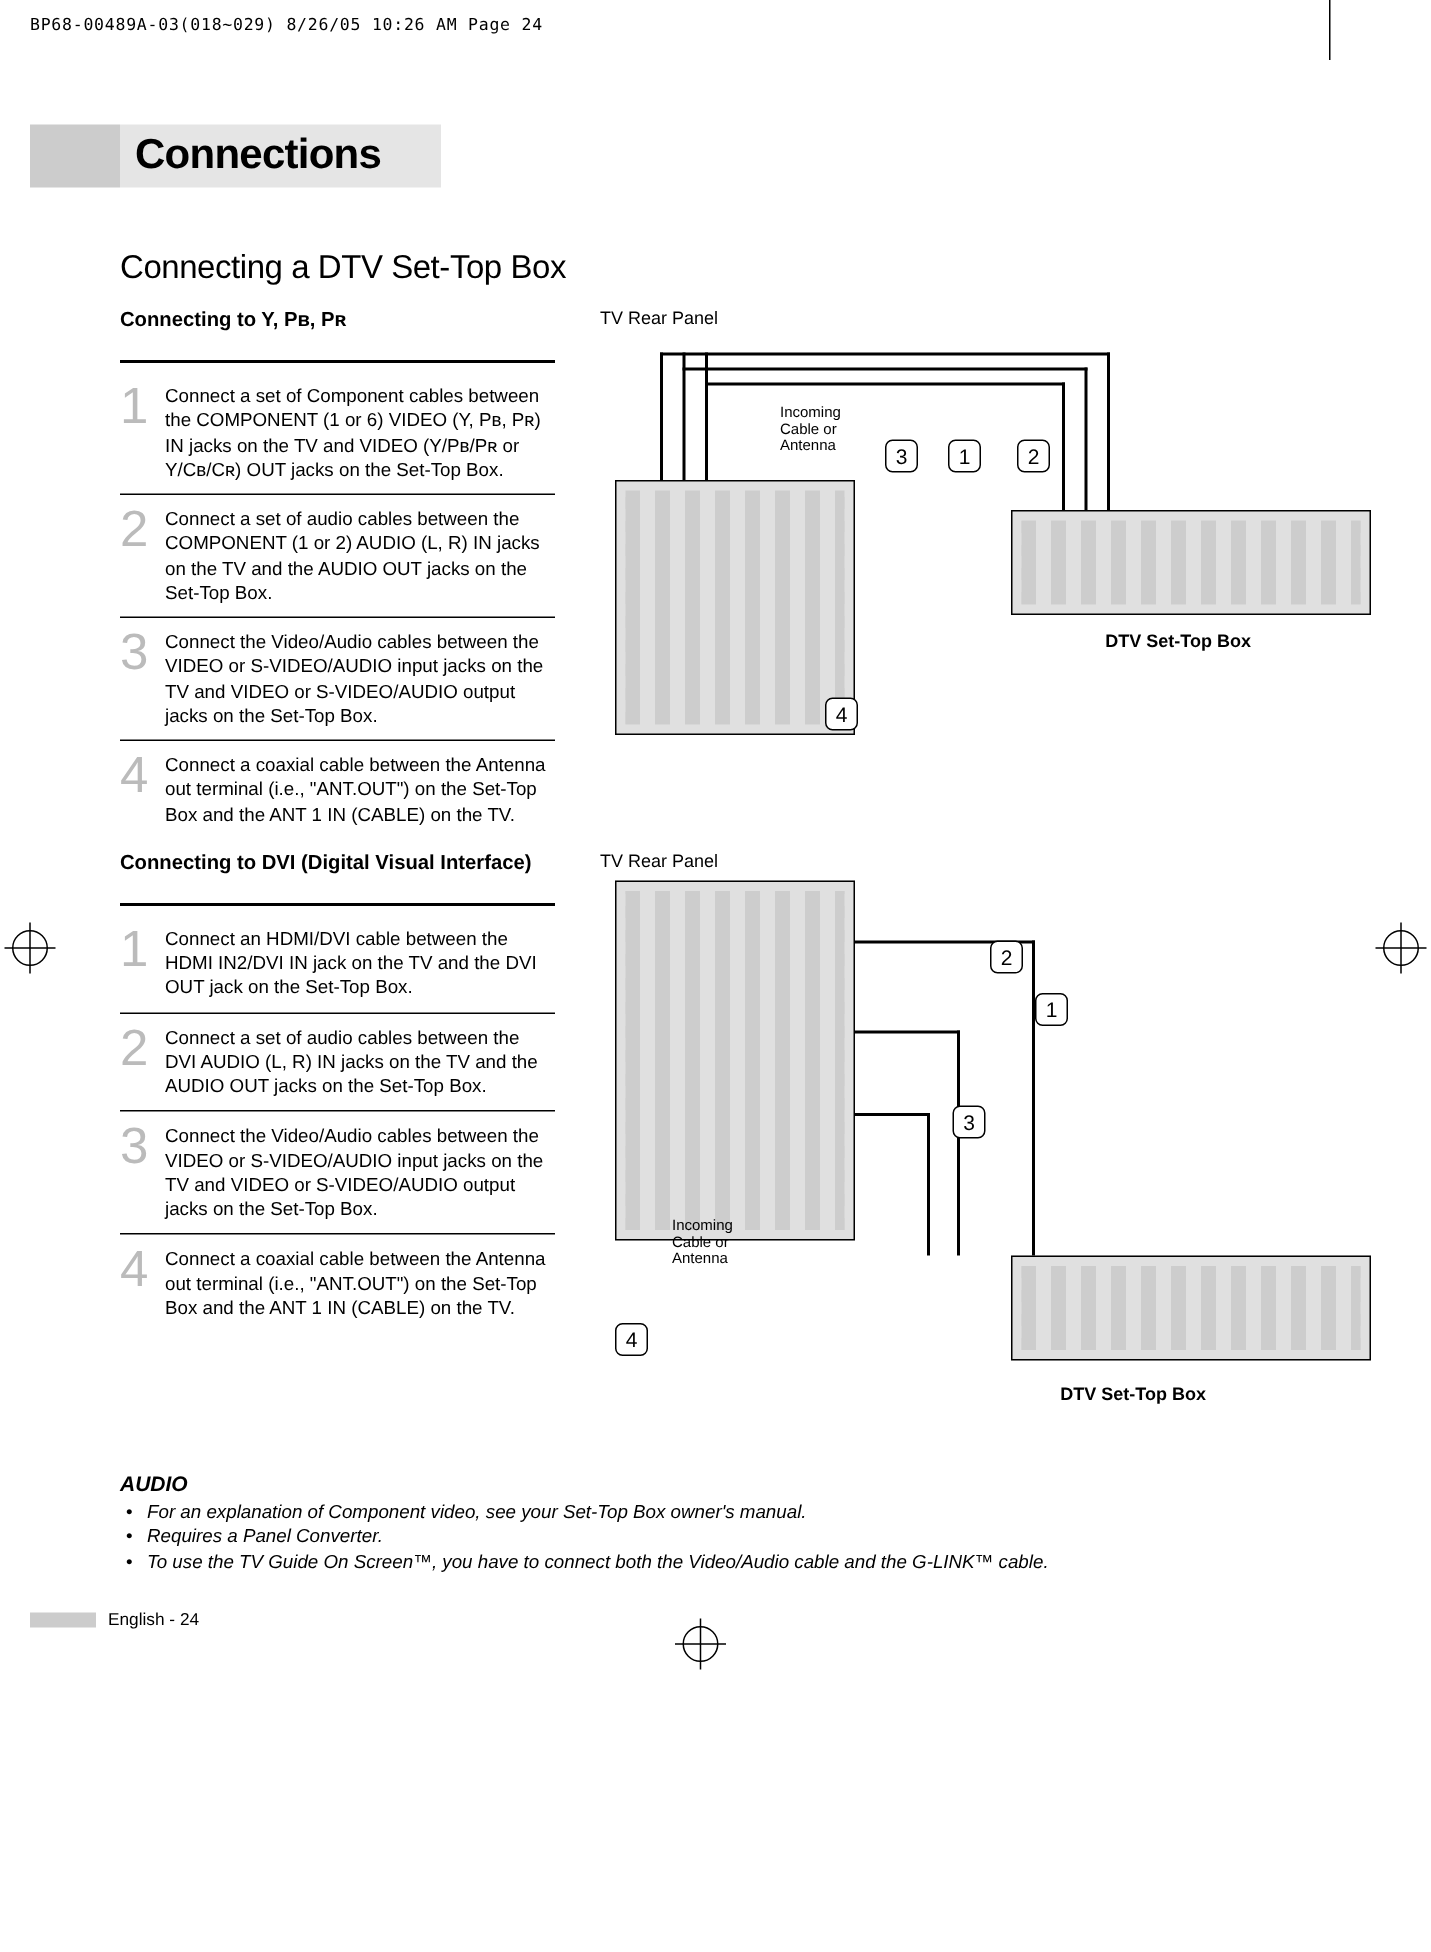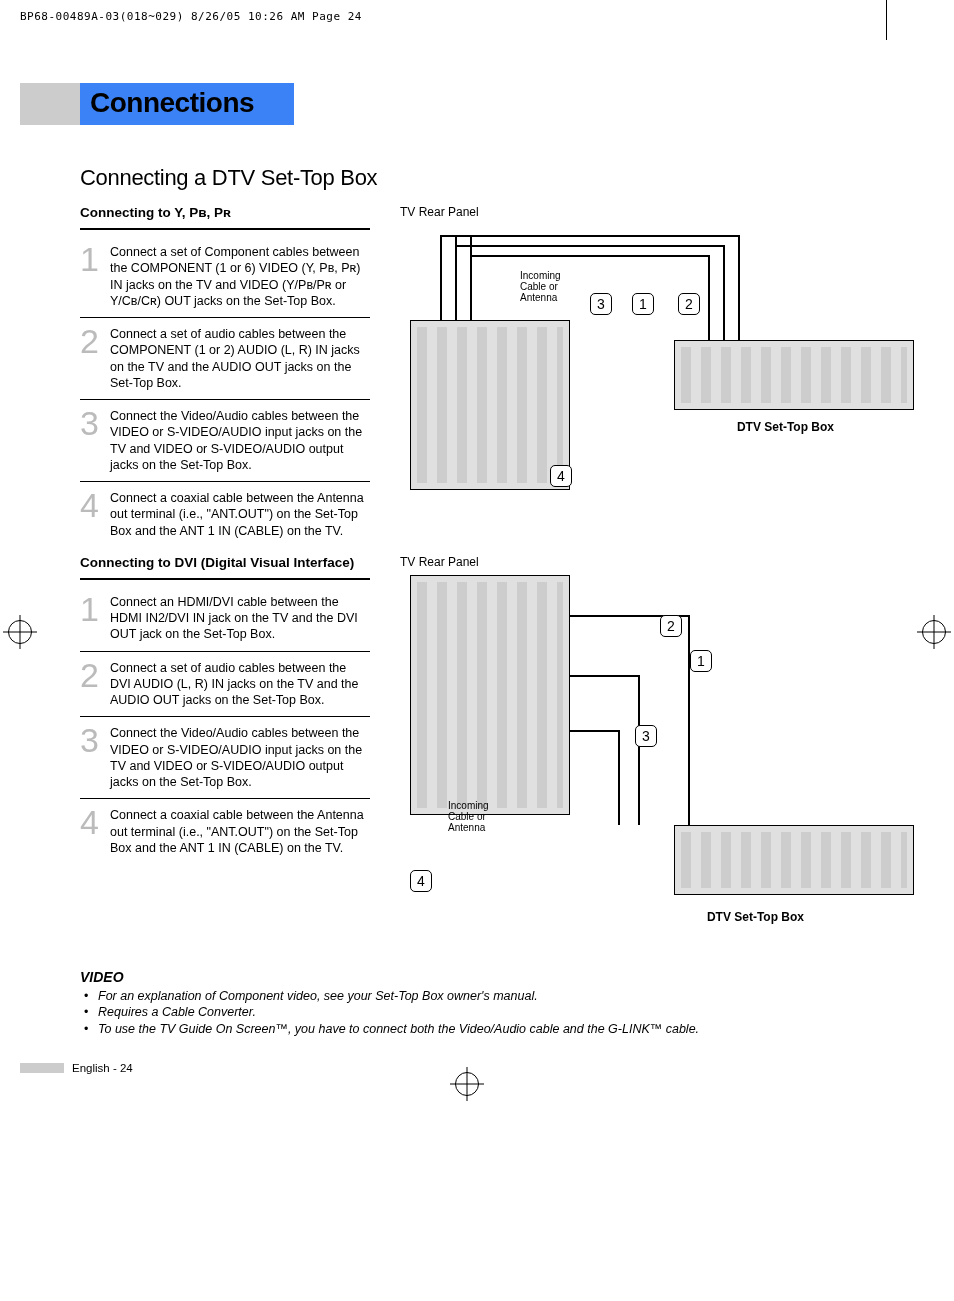--- a/index.html
+++ b/index.html
@@ -27,39 +27,39 @@
     align-items: stretch;
     margin-bottom: 40px;
     margin-left: -60px;
   }
   .section-header .gray-block {
     background: #ccc;
     width: 60px;
     height: 42px;
   }
   .section-header h1 {
-    background: #3b82f6;
+    background: #e5e5e5;
     font-size: 28px;
     font-weight: bold;
     padding: 4px 40px 4px 10px;
     letter-spacing: -0.5px;
     font-family: Arial, sans-serif;
   }
   .subtitle {
     font-size: 22px;
     font-weight: normal;
     margin-bottom: 14px;
     letter-spacing: -0.3px;
     font-family: Arial, sans-serif;
   }
   .section-heading {
     font-size: 13.5px;
     font-weight: bold;
     border-bottom: 2px solid #000;
-    padding-bottom: 8px;
+    padding-bottom: 20px;
     margin-bottom: 6px;
     width: 290px;
   }
   .step-list {
     width: 290px;
   }
   .step {
     display: flex;
     border-bottom: 1px solid #000;
     padding: 6px 0 8px 0;
@@ -302,24 +302,24 @@
         <div class="callout" style="left:290px; top:75px;">1</div>
         <div class="callout" style="left:235px; top:150px;">3</div>
         <div class="callout" style="left:10px; top:295px;">4</div>
         <div class="incoming-label" style="left:48px; top:225px;">Incoming Cable or Antenna</div>
         <div class="stb-label" style="right:110px; top:335px;">DTV Set-Top Box</div>
       </div>
     </div>
   </div>
 
   <div class="notes-block">
-    <div class="notes-heading">VIDEO</div>
+    <div class="notes-heading">AUDIO</div>
     <ul>
       <li>For an explanation of Component video, see your Set-Top Box owner's manual.</li>
-      <li>Requires a Cable Converter.</li>
+      <li>Requires a Panel Converter.</li>
       <li>To use the TV Guide On Screen™, you have to connect both the Video/Audio cable and the G-LINK™ cable.</li>
     </ul>
   </div>
 
   <div class="footer">
     <div class="gray-block"></div>
     <span>English - 24</span>
   </div>
 
 </div>

